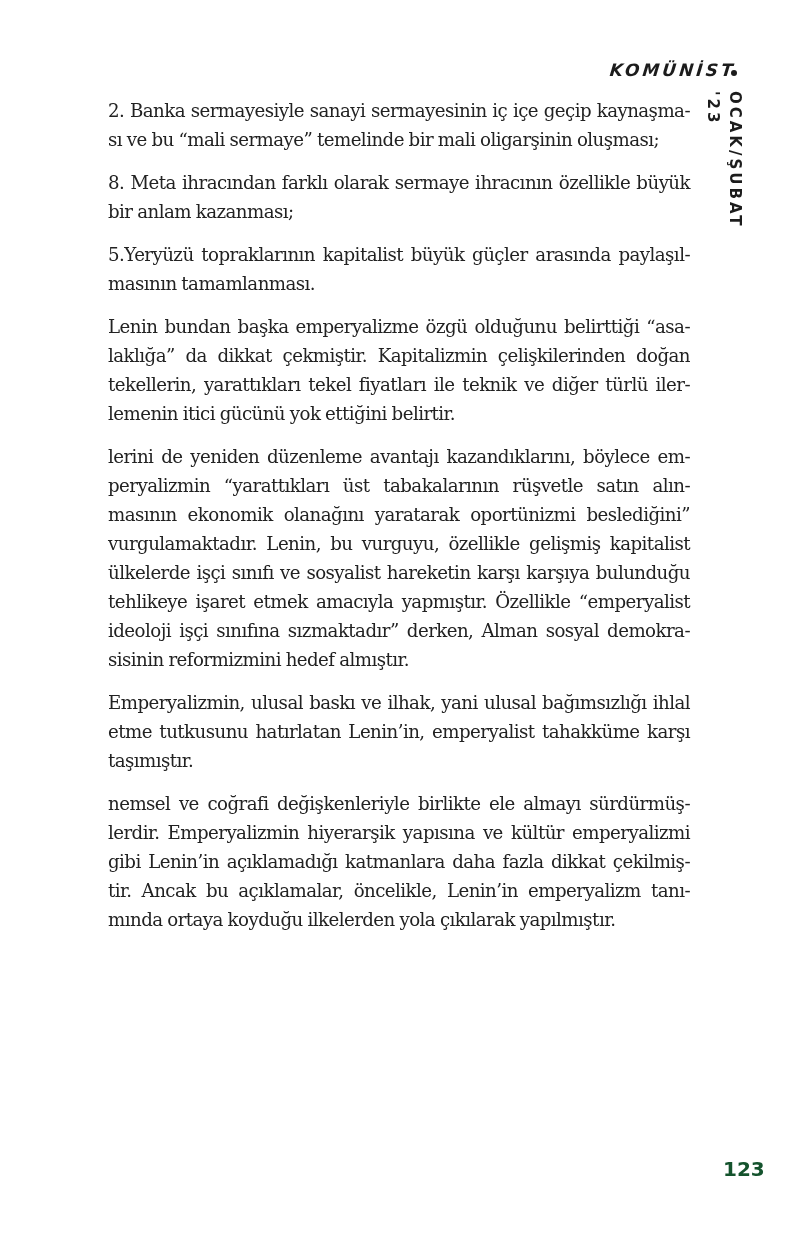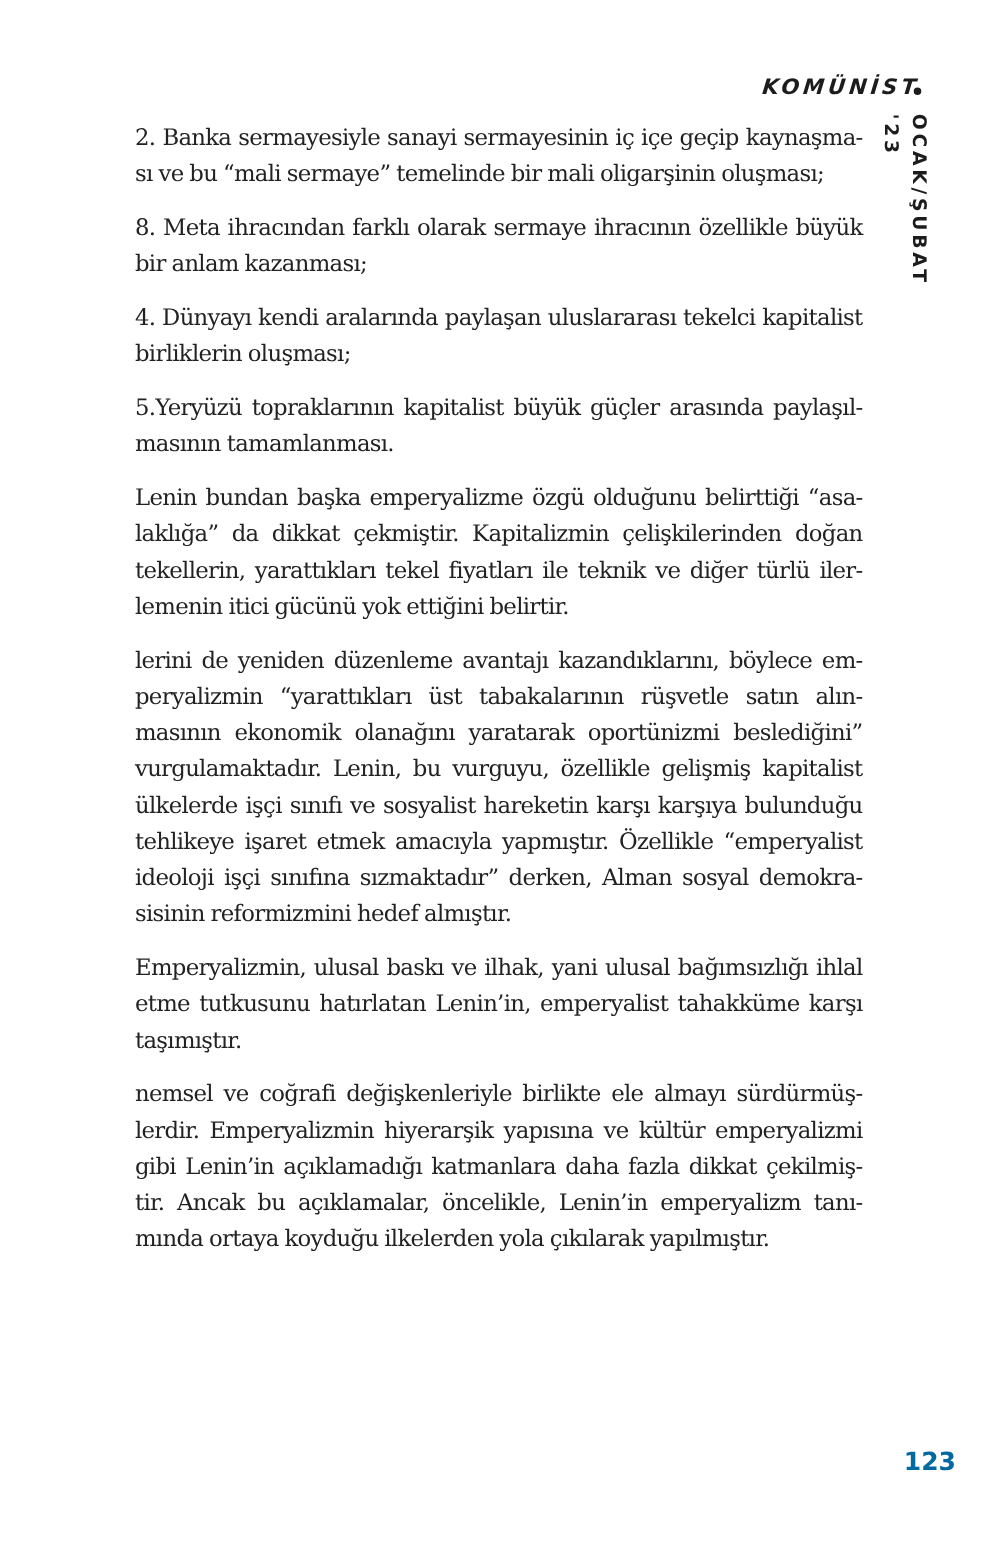--- a/index.html
+++ b/index.html
@@ -74,45 +74,41 @@
     .line.last {
       text-align-last: left;
     }
     .page-number {
       position: absolute;
       left: 723px;
       top: 1157px;
       font-family: "DejaVu Sans", sans-serif;
       font-weight: bold;
       font-size: 20px;
-      color: #0369a1;
+      color: #14532d;
       letter-spacing: 0px;
     }
   </style>
 </head>
 <body>
 
 <div>
   <span class="header-title">KOMÜNİST</span>
   <span class="header-dot"></span>
   <span class="issue-vertical">OCAK/ŞUBAT '23</span>
 </div>
 
 <div class="content">
   <p class="para">
     <span class="line">2. Banka sermayesiyle sanayi sermayesinin iç içe geçip kaynaşma-</span>
     <span class="line last">sı ve bu “mali sermaye” temelinde bir mali oligarşinin oluşması;</span>
   </p>
   <p class="para">
     <span class="line">8. Meta ihracından farklı olarak sermaye ihracının özellikle büyük</span>
     <span class="line last">bir anlam kazanması;</span>
-  </p>
-  <p class="para">
-    <span class="line">4. Dünyayı kendi aralarında paylaşan uluslararası tekelci kapitalist</span>
-    <span class="line last">birliklerin oluşması;</span>
   </p>
   <p class="para">
     <span class="line">5.Yeryüzü topraklarının kapitalist büyük güçler arasında paylaşıl-</span>
     <span class="line last">masının tamamlanması.</span>
   </p>
   <p class="para">
     <span class="line">Lenin bundan başka emperyalizme özgü olduğunu belirttiği “asa-</span>
     <span class="line">laklığa” da dikkat çekmiştir. Kapitalizmin çelişkilerinden doğan</span>
     <span class="line">tekellerin, yarattıkları tekel fiyatları ile teknik ve diğer türlü iler-</span>
     <span class="line last">lemenin itici gücünü yok ettiğini belirtir.</span>

